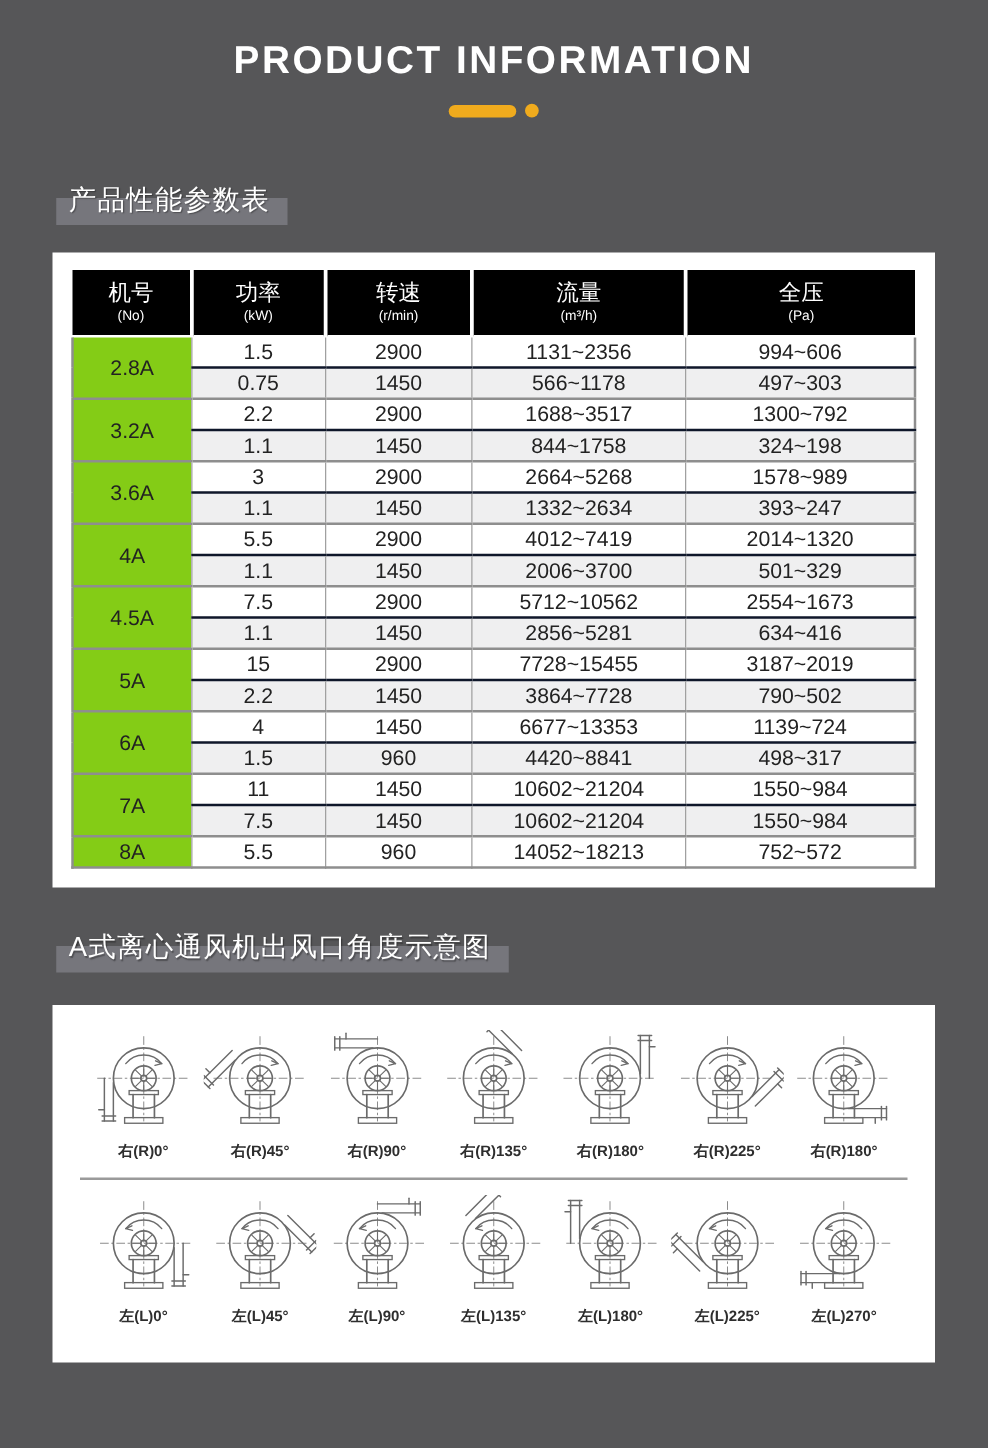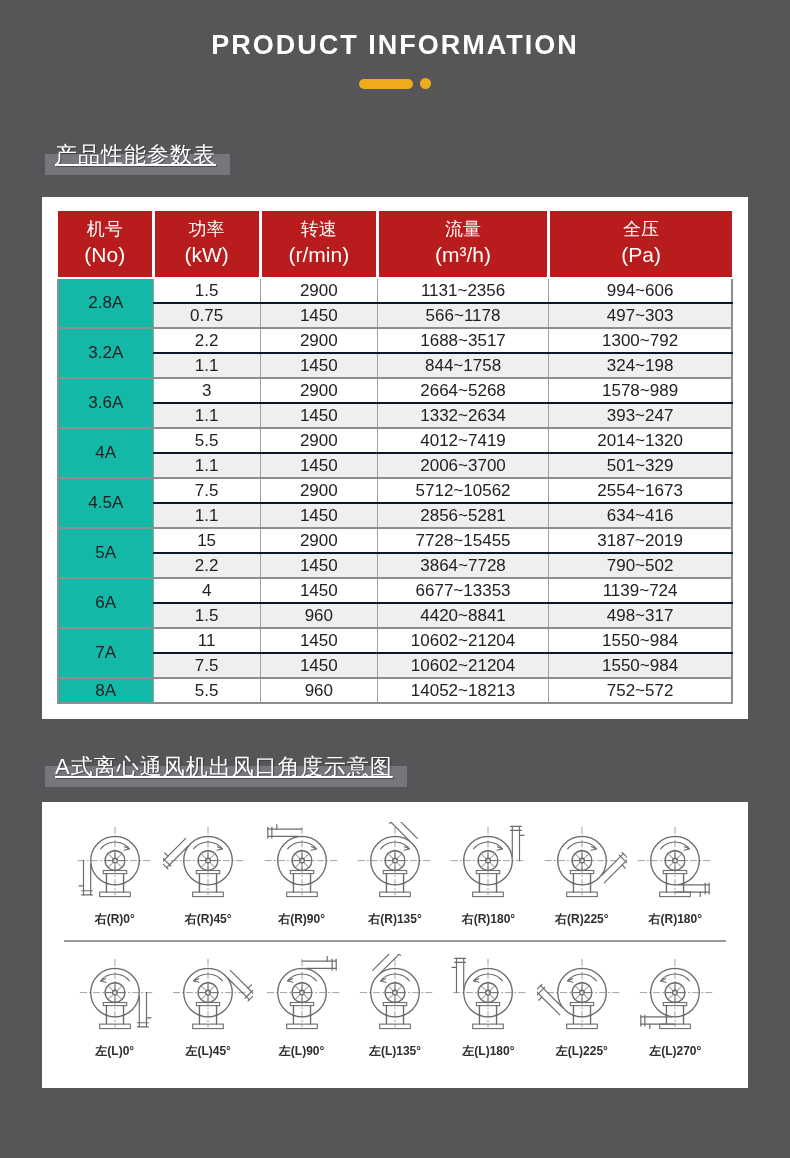--- a/index.html
+++ b/index.html
@@ -6,66 +6,65 @@
   html,body { width:790px; }
   body {
     height:1158px;
     background:#565658;
     font-family:"Liberation Sans", sans-serif;
     overflow:hidden;
   }
   
   .hdr { text-align:center; padding-top:30px; }
   .hdr-en {
-    color:#ffffff; font-size:27px; font-weight:bold; letter-spacing:2px;
+    color:#ffffff; font-size:31px; font-weight:bold; letter-spacing:2px;
   }
   .hdr-zh {
     color:#ffffff; font-size:49px; font-weight:bold; letter-spacing:4px;
     margin-top:12px; text-shadow:2px 2px 2px rgba(0,0,0,0.25);
   }
   .divider { display:flex; justify-content:center; align-items:center; gap:7px; margin-top:17px; }
   .divider .bar  { width:54px; height:10px; border-radius:5px; background:#f0ab1d; }
   .divider .dot  { width:11px; height:11px; border-radius:50%;  background:#f0ab1d; }
 
   
   .sec-label {
     display:inline-block; margin-left:45px; color:#ffffff;
     font-size:22px; letter-spacing:1px;
     padding:2px 14px 5px 10px;
     background:linear-gradient(to bottom, rgba(0,0,0,0) 42%, #76767c 42%);
     text-shadow:1px 1px 1px rgba(0,0,0,0.35);
-    text-decoration:underline;
   }
   .sec-label.first { margin-top:49px; }
   .sec-label.second { margin-top:31px; }
 
   
   .panel { width:706px; margin-left:42px; background:#ffffff; }
   .panel-table { margin-top:22px; padding:14px 15px 15px; }
-  .panel-diagrams { margin-top:15px; padding:16px 10px 20px; }
+  .panel-diagrams { margin-top:26px; padding:16px 10px 20px; }
 
   
   table.spec { width:100%; border-collapse:collapse; table-layout:fixed; }
   table.spec th {
-    background:#b91c1c; color:#ffffff; font-weight:normal;
+    background:#000000; color:#ffffff; font-weight:normal;
     font-size:18px; line-height:1.35; padding:6px 0 7px;
     border-left:3px solid #ffffff; border-bottom:2px solid #ffffff;
   }
   table.spec th:first-child { border-left:none; }
-  table.spec th .unit { display:block; font-size:21px;text-align:center; }
+  table.spec th .unit { display:block; font-size:11px;text-align:center; }
   table.spec td {
     text-align:center; font-size:17px; color:#222222;
     padding:1px 0; line-height:21px;
     border-left:1px solid #a0a0a0;
   }
   table.spec tbody tr.group-start td { border-top:2px solid #8e8e8e; }
   table.spec tbody tr.sub-row td   { border-top:2px solid #0f172a; }
   table.spec tbody { border:2px solid #8e8e8e; }
   td.model-cell {
-    background:#14b8a6; font-size:18px; border-left:none !important;
+    background:#84cc16; font-size:18px; border-left:none !important;
     border-top:2px solid #8e8e8e;
   }
   tr.shade td { background:#efeff0; }
 
   
   .fan-row { display:flex; padding:4px 4px 8px; }
   .fan-row.first { border-bottom:2px solid #9a9a9a; margin:0 12px; padding-bottom:12px; }
   .fan-row.second { margin:0 12px; padding-top:12px;justify-content:space-between; }
   .fan-cell { flex:1; text-align:center; }
   .fan-cell svg { width:90px; height:88px; display:block; margin:0 auto; }

